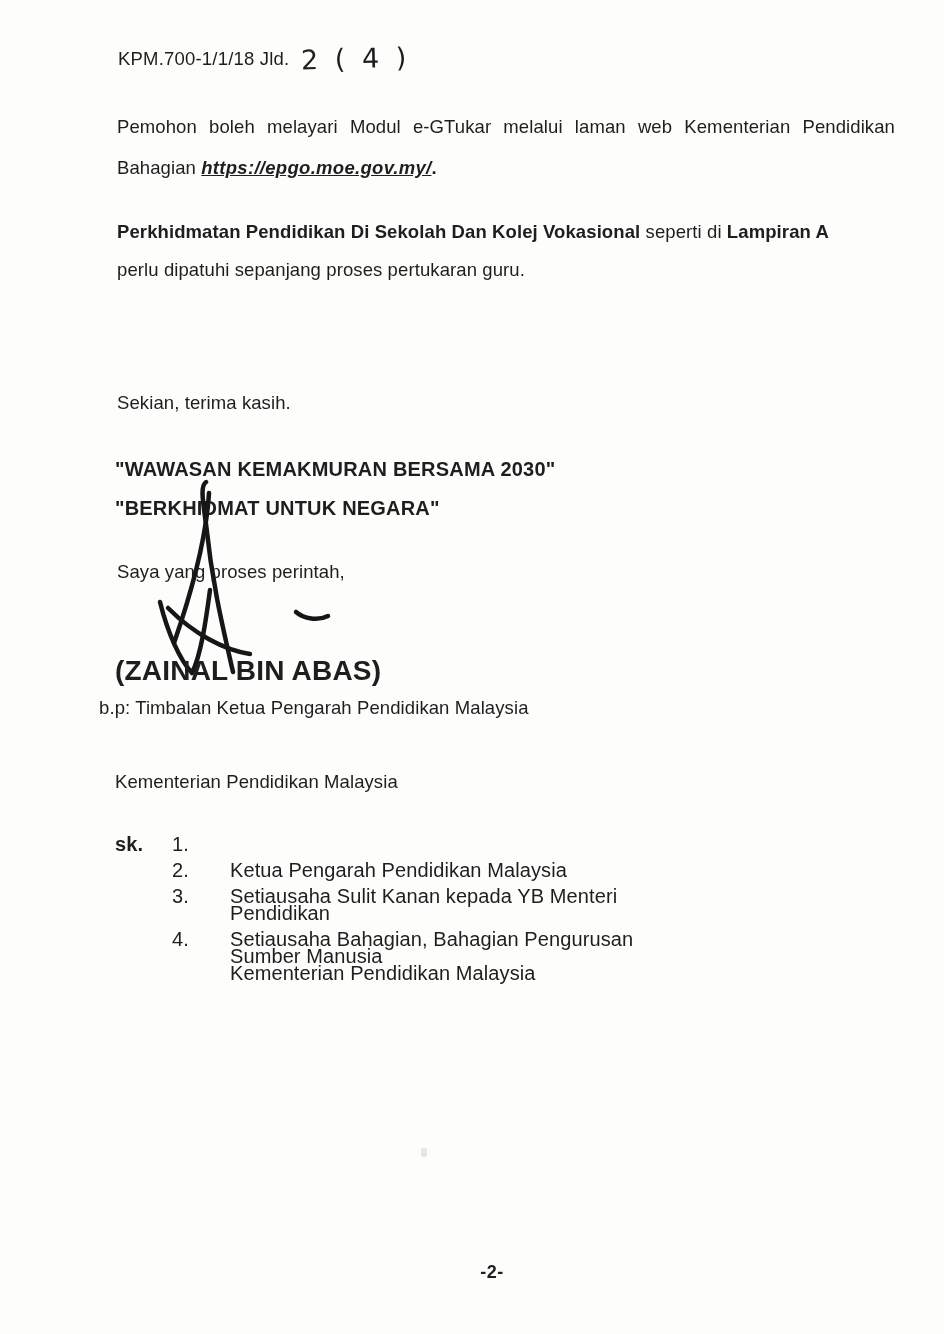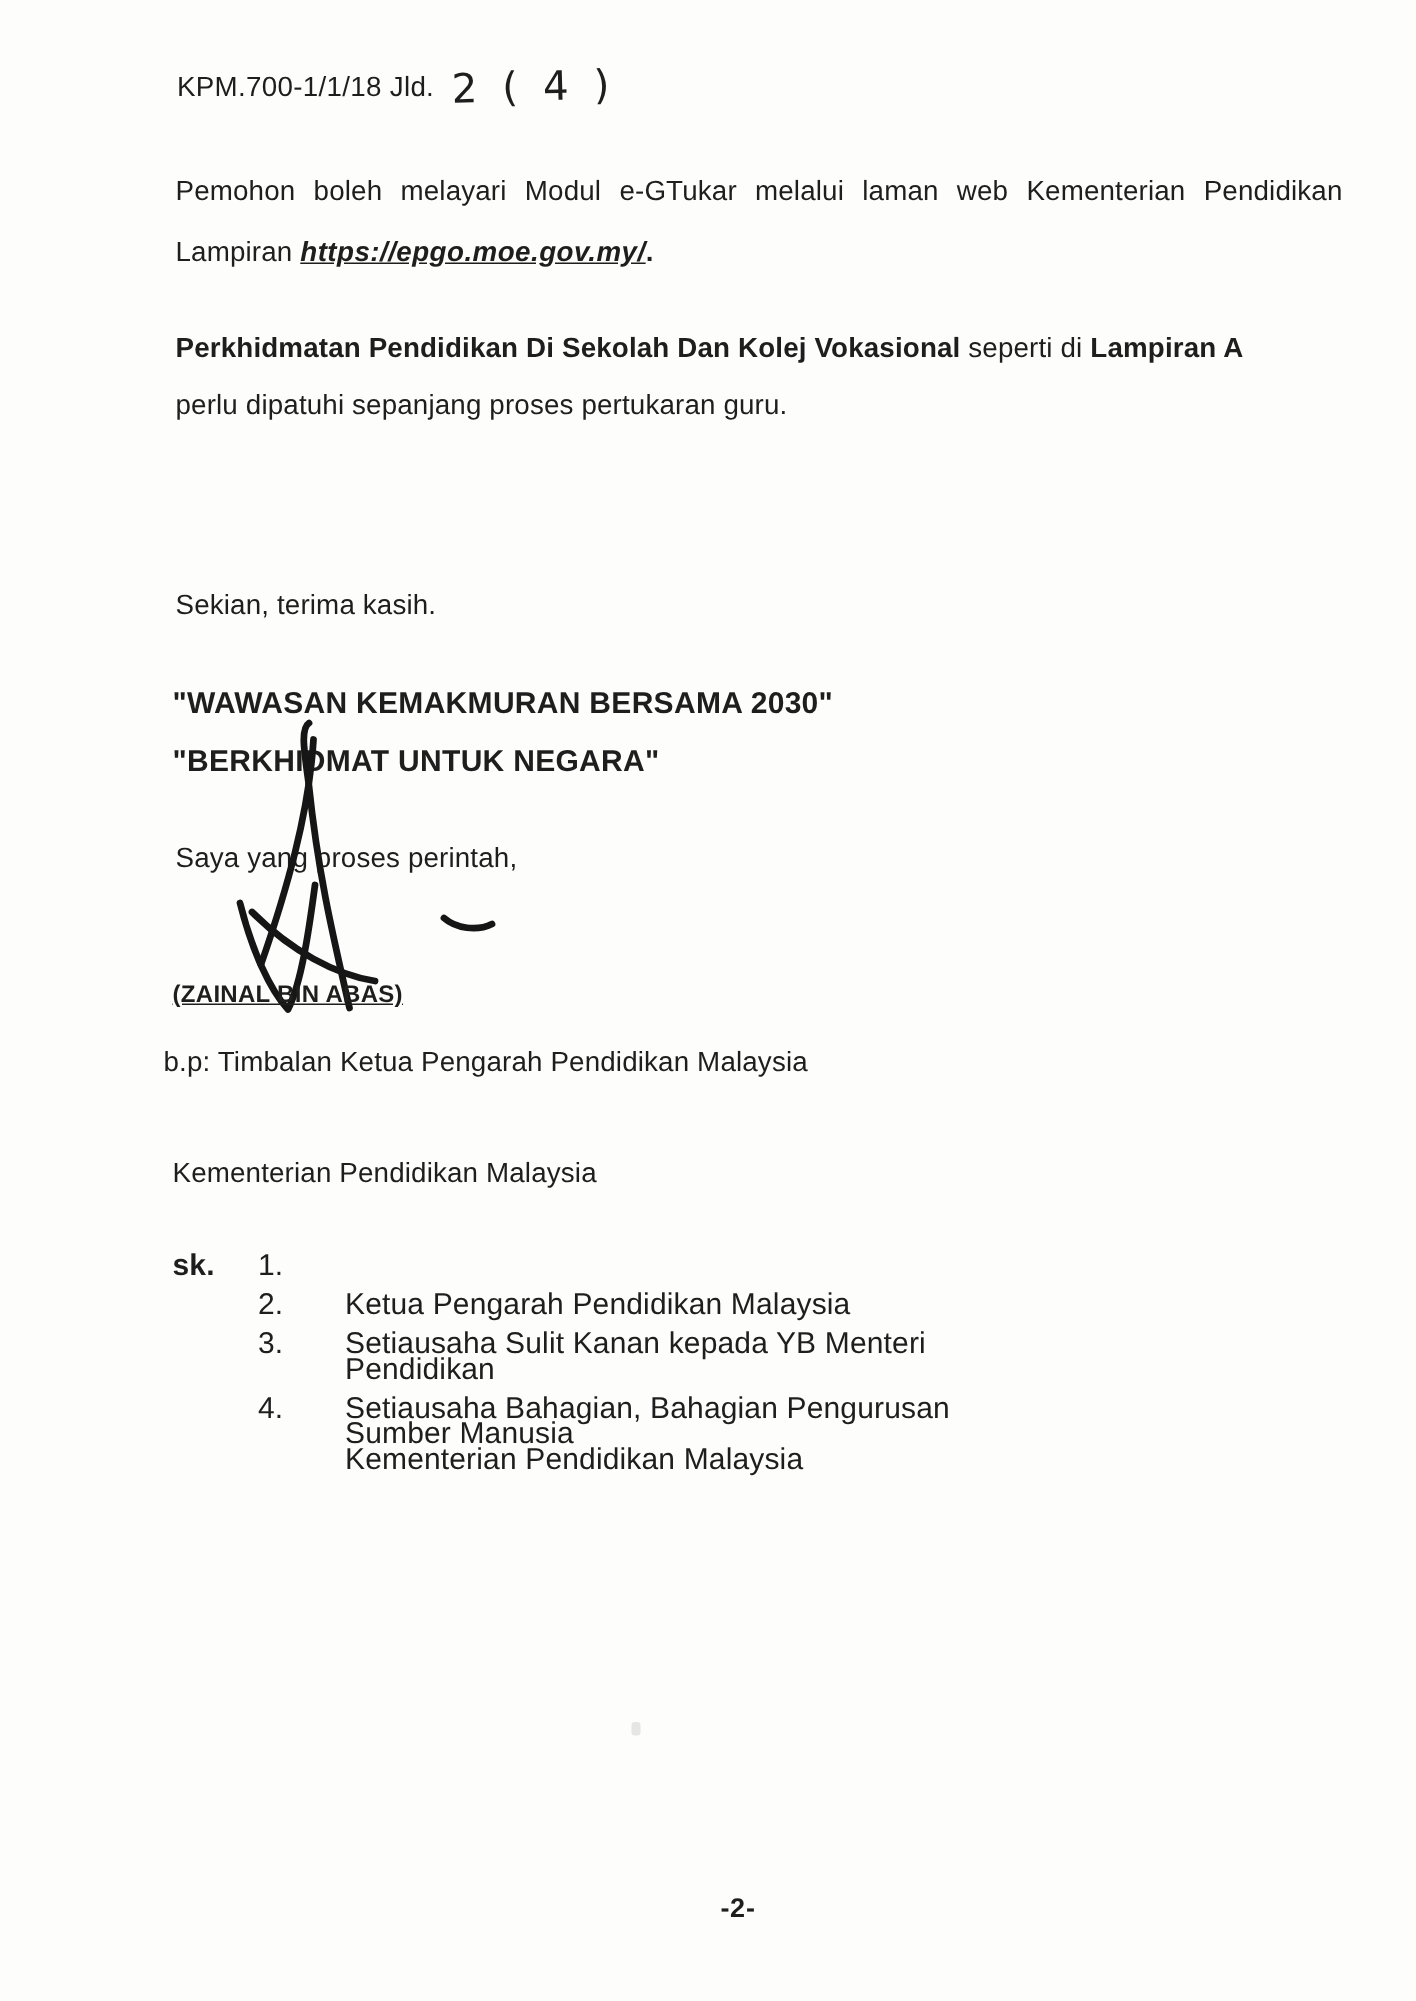--- a/index.html
+++ b/index.html
@@ -15,21 +15,21 @@
   .jline{text-align:justify; text-align-last:justify;}
   .nowrap{white-space:nowrap;}
   b,.bold{font-weight:bold;}
   .url{font-weight:bold; font-style:italic; text-decoration:underline; letter-spacing:.3px;margin-top:23px;}
   .header{font-size:18.5px; letter-spacing:.2px;}
   .handwritten{
     font-family:"DejaVu Sans", sans-serif; font-size:27px; font-weight:500;
     letter-spacing:4px; display:inline-block; transform:rotate(-1.5deg) translateY(3px);
   }
   .slogan{font-size:20px; font-weight:bold; line-height:39px; letter-spacing:.2px;}
-  .name{font-size:16px; font-weight:bold; letter-spacing:.2px;text-decoration:underline;}
+  .name{font-size:28px; font-weight:bold; letter-spacing:.2px;}
   .title-line{font-size:18.5px; letter-spacing:.1px;}
   .sk{font-size:20px; line-height:17px; letter-spacing:.1px;}
   .sk-label{font-weight:bold;}
   .sk-row{display:flex; margin-bottom:9px;}
   .sk-num{width:58px; flex:0 0 58px;}
   .sk-texts{max-width:430px;}
   .pagenum{font-size:18px; font-weight:bold; width:944px; text-align:center; transform:translateX(20px); letter-spacing:.5px;}
   .num-spacer{display:inline-block; width:30px;}
   .speck{width:6px;height:9px;background:#e6e6e4;border-radius:2px;}
   svg.sig path{fill:none; stroke:#161616; stroke-width:4.5; stroke-linecap:round; stroke-linejoin:round;}
@@ -39,21 +39,21 @@
 
 <div class="page">
 
   <div class="abs header" style="left:118px; top:40px;">
     <span>KPM.700-1/1/18 Jld.</span>
     <span class="handwritten" style="margin-left:6px;">2 ( 4 )</span>
   </div>
 
   <div class="abs body-text wide" style="left:117px; top:106px; line-height:41px;">
     <div class="jline nowrap">Pemohon boleh melayari Modul e-GTukar melalui laman web Kementerian Pendidikan</div>
-    <div><span>Lampiran </span><span class="url">https://epgo.moe.gov.my/</span><span class="bold">.</span></div>
+    <div><span>Bahagian </span><span class="url">https://epgo.moe.gov.my/</span><span class="bold">.</span></div>
   </div>
 
   <div class="abs body-text wide" style="left:117px; top:213px;">
     <div class="nowrap"><b>Perkhidmatan Pendidikan Di Sekolah Dan Kolej Vokasional</b><span> seperti di </span><b>Lampiran A</b></div>
     <div>perlu dipatuhi sepanjang proses pertukaran guru.</div>
   </div>
 
   <div class="abs body-text" style="left:117px; top:384px;">Sekian, terima kasih.</div>
 
   <div class="abs" style="left:115px; top:450px;">
@@ -65,21 +65,21 @@
 
   <svg class="sig abs" style="left:146px; top:472px;" width="200" height="215" viewBox="0 0 200 215" aria-hidden="true">
     <path d="M60,10 C54,14 57,30 60,52 C66,110 76,152 87,200"></path>
     <path d="M63,21 C60,70 45,122 28,171"></path>
     <path d="M14,130 C22,162 34,188 46,201 C55,183 60,148 64,118"></path>
     <path d="M22,136 C48,162 78,178 104,182"></path>
     <path d="M150,140 C158,147 172,149 182,144"></path>
   </svg>
 
   <div class="abs name" style="left:115px; top:655px;">(ZAINAL BIN ABAS)</div>
-  <div class="abs title-line" style="left:109px; top:697px;">b.p: Timbalan Ketua Pengarah Pendidikan Malaysia</div>
+  <div class="abs title-line" style="left:99px; top:697px;">b.p: Timbalan Ketua Pengarah Pendidikan Malaysia</div>
   <div class="abs title-line" style="left:115px; top:771px;">Kementerian Pendidikan Malaysia</div>
 
   <div class="abs sk sk-label" style="left:115px; top:836px;">sk.</div>
   <div class="abs sk" style="left:172px; top:836px;">
     <div class="sk-row">
       <div class="sk-num">1.</div>
     </div>
     <div class="sk-row">
       <div class="sk-num">2.</div>
       <div class="sk-texts">

